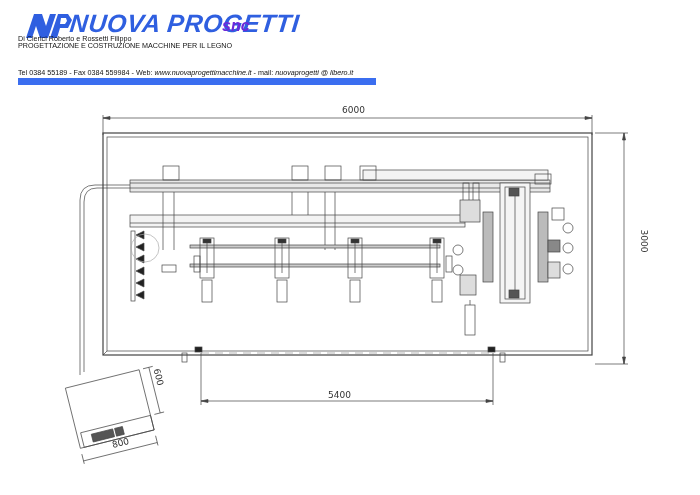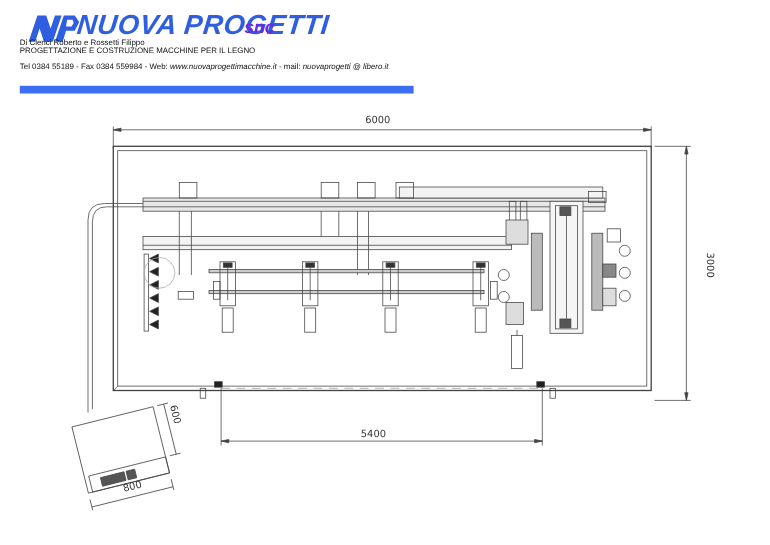--- a/index.html
+++ b/index.html
@@ -20,21 +20,21 @@
 <div class="header">
   <svg class="logo-np" viewBox="0 0 48 28">
     <polygon points="2,26 10,2 18,2 22,14 26,2 32,2 24,26 16,26 12,14 8,26" fill="#2f5fe0"></polygon>
     <polygon points="26,26 34,2 44,2 48,8 44,16 36,16 33,26" fill="#2f5fe0"></polygon>
     <polygon points="37,6 42,6 43,9 41,12 36,12" fill="#fff"></polygon>
   </svg>
   <div class="logo-title">NUOVA PROGETTI</div>
   <div class="logo-snc">snc</div>
   <div class="hline" style="top:41px">PROGETTAZIONE E COSTRUZIONE MACCHINE PER IL LEGNO</div>
   <div class="hline" style="top:34px">Di Clerici Roberto e Rossetti Filippo</div>
-  <div class="hline" style="top:56px"><span>Tel 0384 55189  -  Fax 0384 559984  - Web: </span><i>www.nuovaprogettimacchine.it</i><span> - mail: </span><i>nuovaprogetti @ libero.it</i></div>
+  <div class="hline" style="top:68px"><span>Tel 0384 55189  -  Fax 0384 559984  - Web: </span><i>www.nuovaprogettimacchine.it</i><span> - mail: </span><i>nuovaprogetti @ libero.it</i></div>
   <div class="blue-bar"></div>
 </div>
 
 <svg class="drawing" width="700" height="495" viewBox="0 0 700 495">
   <g stroke="#444" fill="none" stroke-width="0.7">
 
     <g>
       <line x1="103" y1="115" x2="103" y2="135"></line>
         <line x1="592" y1="115" x2="592" y2="135"></line>
       <line x1="103" y1="118" x2="592" y2="118"></line>
@@ -176,17 +176,17 @@
       <line x1="72" y1="446" x2="72" y2="456"></line>
         <line x1="148" y1="446" x2="148" y2="456"></line>
       <line x1="72" y1="453" x2="148" y2="453"></line>
       <line x1="152" y1="378" x2="162" y2="378"></line>
         <line x1="152" y1="425" x2="162" y2="425"></line>
       <line x1="158" y1="378" x2="158" y2="425"></line>
     </g>
   </g>
 </svg>
 
-<div class="dim-label" style="left:332px;top:105px">6000</div>
+<div class="dim-label" style="left:342px;top:105px">6000</div>
 <div class="dim-label" style="left:633px;top:236px;transform:rotate(90deg)">3000</div>
 <div class="dim-label" style="left:328px;top:390px">5400</div>
 <div class="dim-label" style="left:112px;top:438px;transform:rotate(-14deg)">800</div>
 <div class="dim-label" style="left:150px;top:372px;transform:rotate(76deg)">600</div>
 
 </body></html>

